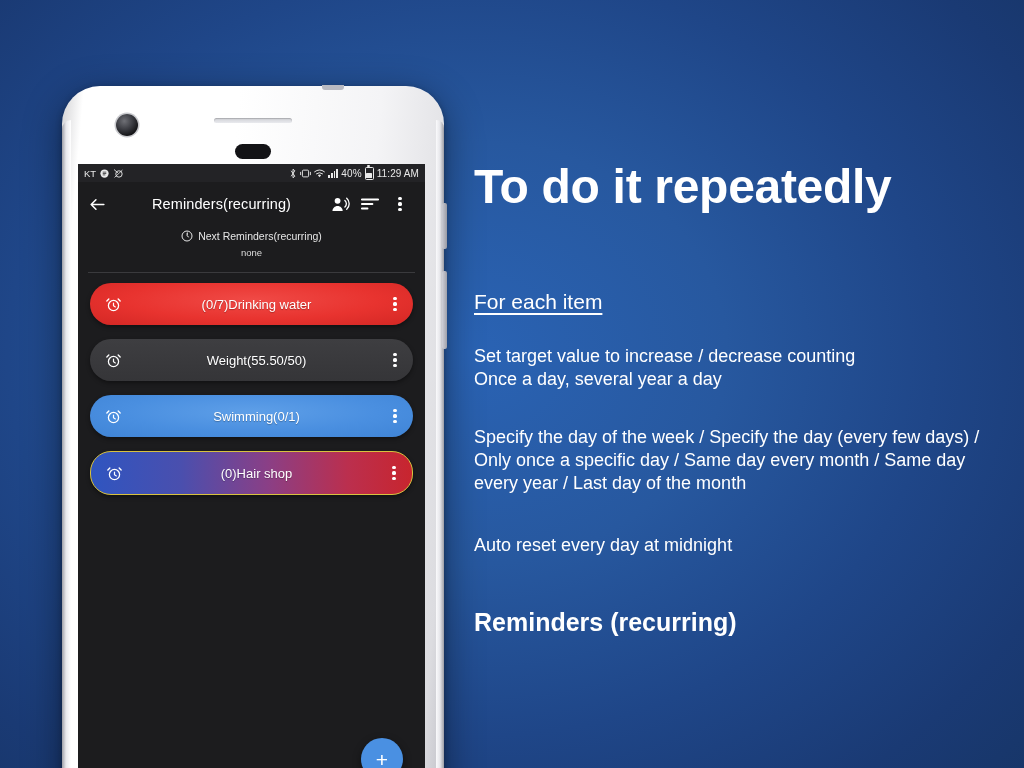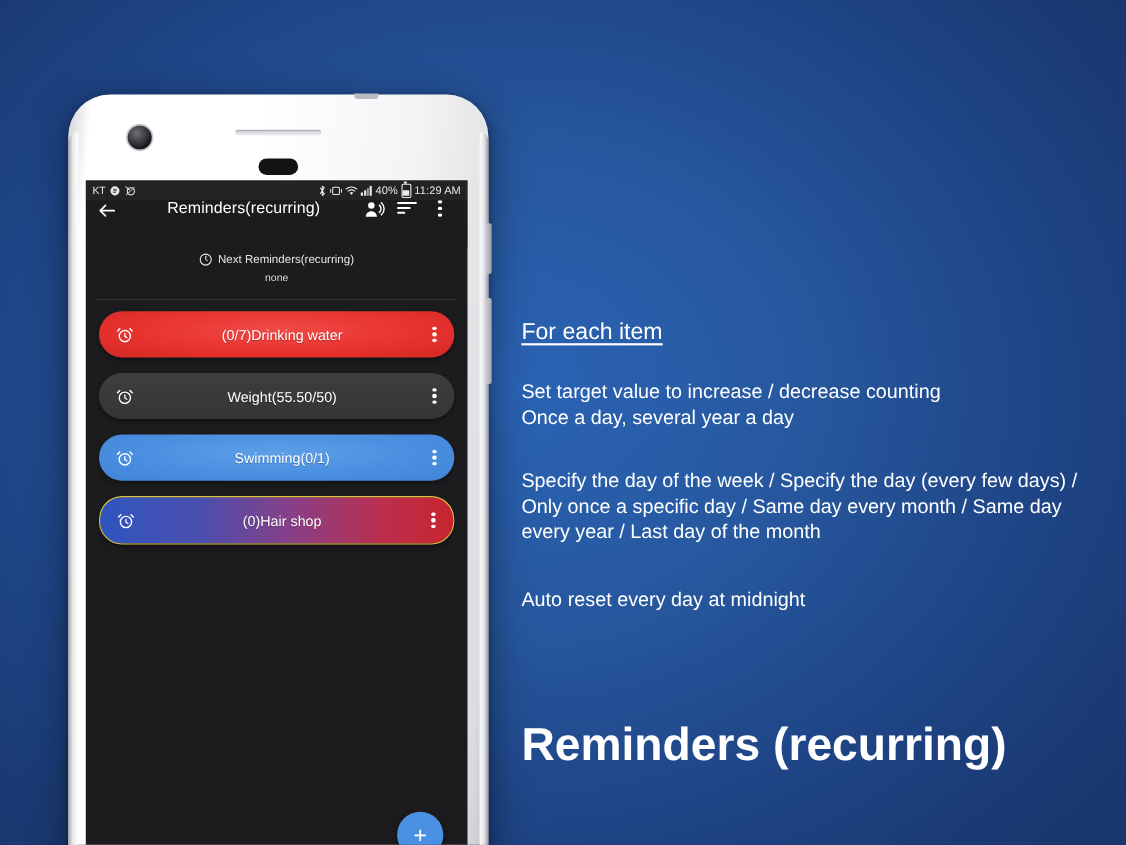--- a/index.html
+++ b/index.html
@@ -81,21 +81,21 @@
   .bars i{position:absolute;bottom:0;width:1.7px;background:#eaeaea;}
   .bars i:nth-child(1){left:0;height:3px;}
   .bars i:nth-child(2){left:2.6px;height:5px;}
   .bars i:nth-child(3){left:5.2px;height:7px;}
   .bars i:nth-child(4){left:7.8px;height:9px;}
   .batt{display:inline-block;width:7px;height:11px;border:1.2px solid #eaeaea;border-radius:1.5px;position:relative;}
   .batt:before{content:"";position:absolute;left:1.5px;top:-2.6px;width:3px;height:1.6px;background:#eaeaea;border-radius:1px;}
   .batt:after{content:"";position:absolute;left:.6px;right:.6px;bottom:.6px;height:45%;background:#eaeaea;border-radius:.5px;}
 
   .appbar{
-    height:44px;display:flex;align-items:flex-start;gap:0;
+    height:44px;display:flex;align-items:center;gap:0;
     padding:0 10px;background:#1c1c1e;color:#fff;
   }
   .appbar .back{font-size:21px;line-height:1;width:30px;cursor:pointer;}
   .appbar .title{
     flex:1;font-size:14.5px;text-align:center;letter-spacing:.1px;
     white-space:nowrap;
   }
   .appbar .ic{width:30px;display:flex;align-items:center;justify-content:center;cursor:pointer;}
 
   .svgic{display:block;}
@@ -146,21 +146,21 @@
   }
   .subhead{
     position:absolute;top:290px;font-size:21px;text-decoration:underline;
     text-underline-offset:4px;
   }
   .para{position:absolute;font-size:18px;line-height:1.28;}
   .p1{top:345px;width:530px;}
   .p2{top:426px;width:525px;}
   .p3{top:534px;width:520px;}
   .footline{
-    position:absolute;top:608px;font-size:42px;font-weight:bold;white-space:nowrap;margin-top:45px;
+    position:absolute;top:608px;font-size:25px;font-weight:bold;white-space:nowrap;
   }
 </style>
 </head>
 <body>
 
 <div class="slide">
 
   <div class="phone">
     <div class="phone-body"></div>
     <div class="phone-edge-left"></div>
@@ -332,20 +332,21 @@
       </div>
 
       <div class="fab">
         <span>+</span>
       </div>
 
     </div>
   </div>
 
   <div class="copy">
+    <div class="headline">To do it repeatedly</div>
     <div class="subhead">For each item</div>
 
     <div class="para p1">
       <div>Set target value to increase / decrease counting</div>
       <div>Once a day, several year a day</div>
     </div>
 
     <div class="para p3">Auto reset every day at midnight</div>
     <div class="para p2">Specify the day of the week / Specify the day (every few days) / Only once a specific day / Same day every month / Same day every year / Last day of the month</div>
 

